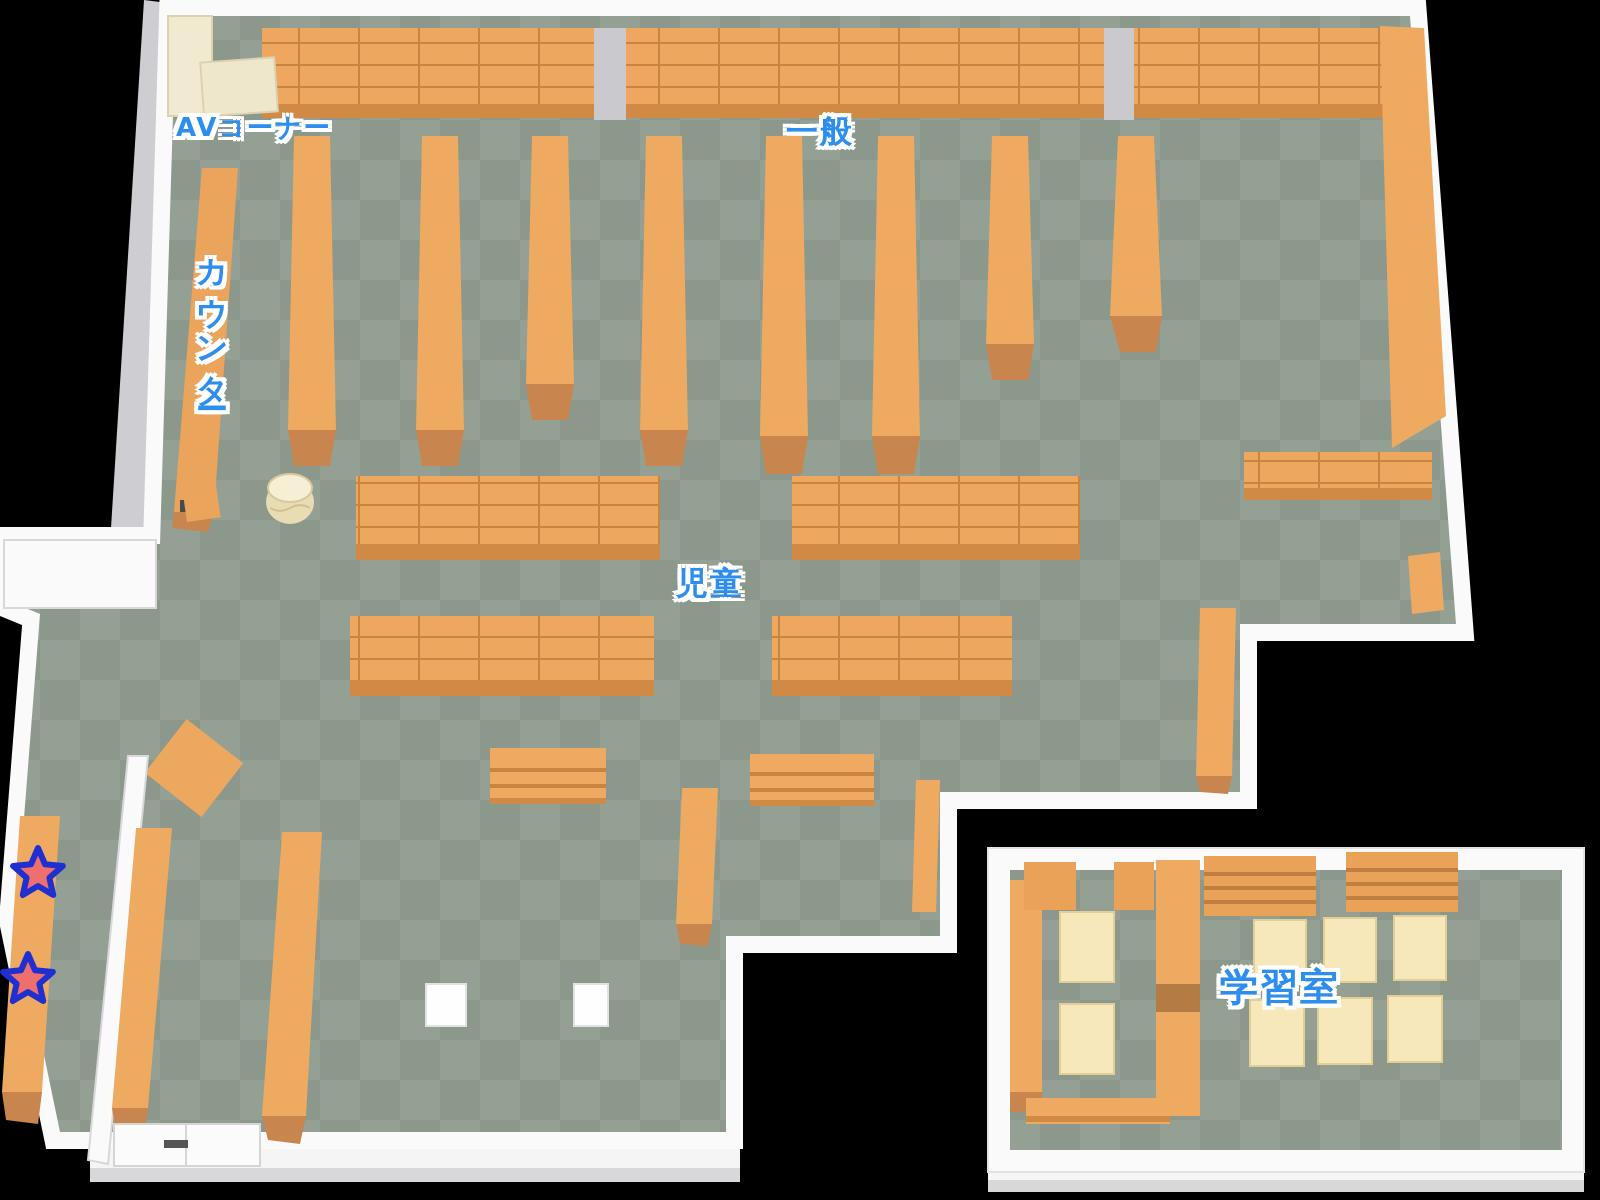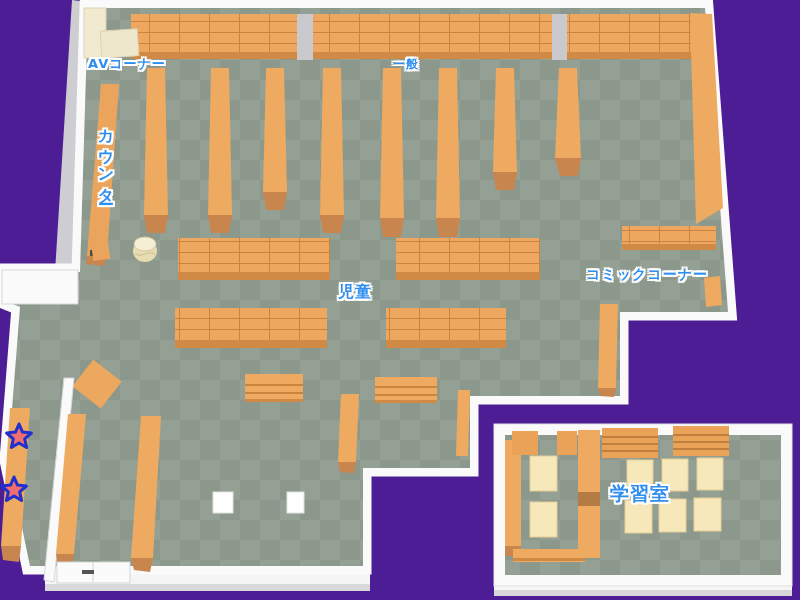--- a/index.html
+++ b/index.html
@@ -1,30 +1,30 @@
 <!DOCTYPE html>
 <html><head>
 <meta charset="utf-8">
 <style>
   html,body{margin:0;padding:0;background:#ffffff;}
-  #stage{position:relative;width:800px;height:600px;background:#4c1d95;overflow:hidden;
+  #stage{position:relative;width:800px;height:600px;background:#000000;overflow:hidden;
          font-family:"DejaVu Sans","Liberation Sans",sans-serif;}
   #stage svg{position:absolute;left:0;top:0;}
   .map-label{
     position:absolute;
     color:#2e8ef0;
     font-weight:bold;
     white-space:nowrap;
     letter-spacing:1px;
     text-shadow:
       -2px -2px 0 #fff, 2px -2px 0 #fff, -2px 2px 0 #fff, 2px 2px 0 #fff,
       -2px 0 0 #fff, 2px 0 0 #fff, 0 -2px 0 #fff, 0 2px 0 #fff;
   }
   .lbl-av{left:88px;top:55px;font-size:13px;}
-  .lbl-general{left:393px;top:56px;font-size:12px;}
+  .lbl-general{left:393px;top:56px;font-size:16px;}
   .lbl-counter{left:95px;top:118px;font-size:16px;writing-mode:vertical-rl;text-orientation:upright;}
   .lbl-children{left:338px;top:282px;font-size:16px;}
   .lbl-comic{left:586px;top:266px;font-size:14px;}
   .lbl-study{left:610px;top:481px;font-size:19px;}
 </style>
 </head>
 <body>
 
 <div id="stage">
   <svg width="800" height="600" viewBox="0 0 800 600">
@@ -194,15 +194,14 @@
     <g>
       <polygon points="19,424 22.5,432.1 31.4,433 24.7,438.9 26.6,447.5 19,443 11.4,447.5 13.3,438.9 6.6,433 15.5,432.1" fill="#ef6f6f" stroke="#1f2fd0" stroke-width="3" stroke-linejoin="round"></polygon>
       <polygon points="14,477 17.5,485.1 26.4,486 19.7,491.9 21.6,500.5 14,496 6.4,500.5 8.3,491.9 1.6,486 10.5,485.1" fill="#ef6f6f" stroke="#1f2fd0" stroke-width="3" stroke-linejoin="round"></polygon>
     </g>
   </svg>
 
   <div class="map-label lbl-av">AVコーナー</div>
   <div class="map-label lbl-general">一般</div>
   <div class="map-label lbl-counter">カウンター</div>
   <div class="map-label lbl-children">児童</div>
-  <div class="map-label lbl-comic">コミックコーナー</div>
   <div class="map-label lbl-study">学習室</div>
 </div>
 
 </body></html>

